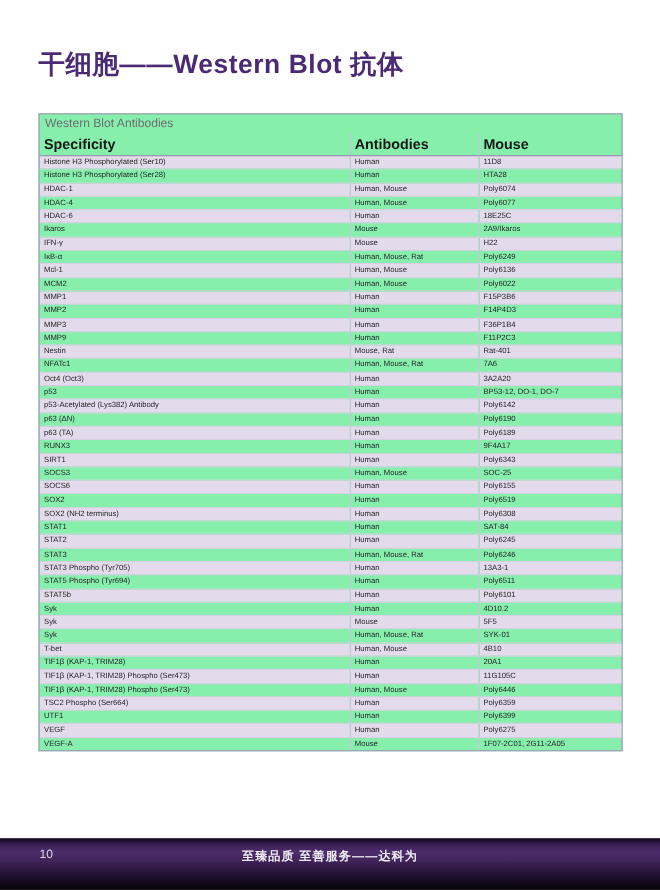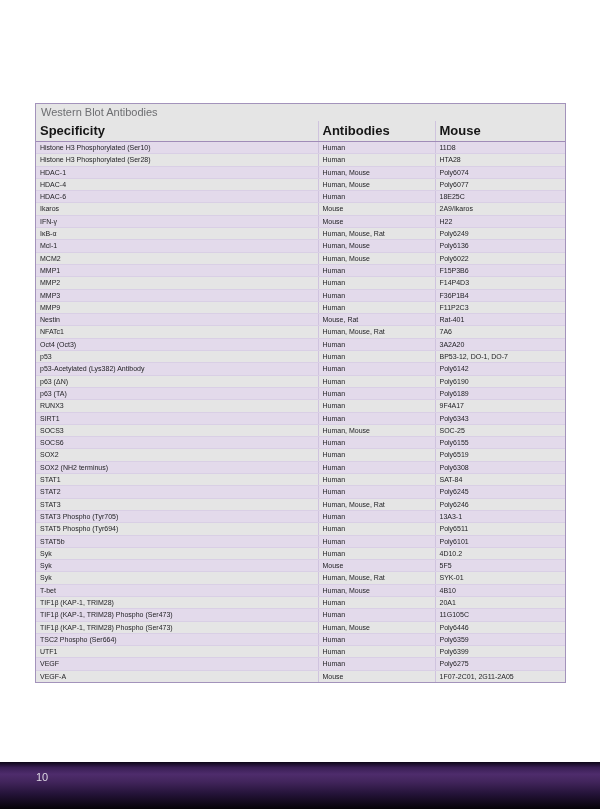--- a/index.html
+++ b/index.html
@@ -21,21 +21,21 @@
     color: #4b2a75;
     letter-spacing: 0.5px;
     white-space: nowrap;
   }
 
   .tablebox {
     position: absolute;
     left: 35px; top: 103px;
     width: 529px;
     border: 1px solid #a393bb;
-    background: #e5e5e5;
+    background: #86efac;
   }
   .tbl-title {
     font-size: 11px;
     color: #6d6e71;
     padding: 2px 5px 2px 5px;
     height: 13px;
     line-height: 13px;
   }
   table {
     width: 100%;
@@ -104,20 +104,21 @@
     font-weight: bold;
     color: #f0edf4;
     letter-spacing: 1px;
   }
 </style>
 </head>
 <body>
 
 <div class="page">
 
+  <h1 class="title">干细胞——Western Blot 抗体</h1>
 
   <div class="tablebox">
     <div class="tbl-title">Western Blot Antibodies</div>
     <table>
       <colgroup>
           <col class="c1">
           <col class="c2">
           <col class="c3">
         </colgroup>
       <thead>
@@ -348,15 +349,16 @@
             <td>Mouse</td>
             <td>1F07-2C01, 2G11-2A05</td>
           </tr>
         </tbody>
     </table>
   </div>
 
 
   <div class="footer">
     <span class="pagenum">10</span>
+    <span class="slogan">至臻品质 至善服务——达科为</span>
   </div>
 
 </div>
 
 </body></html>

